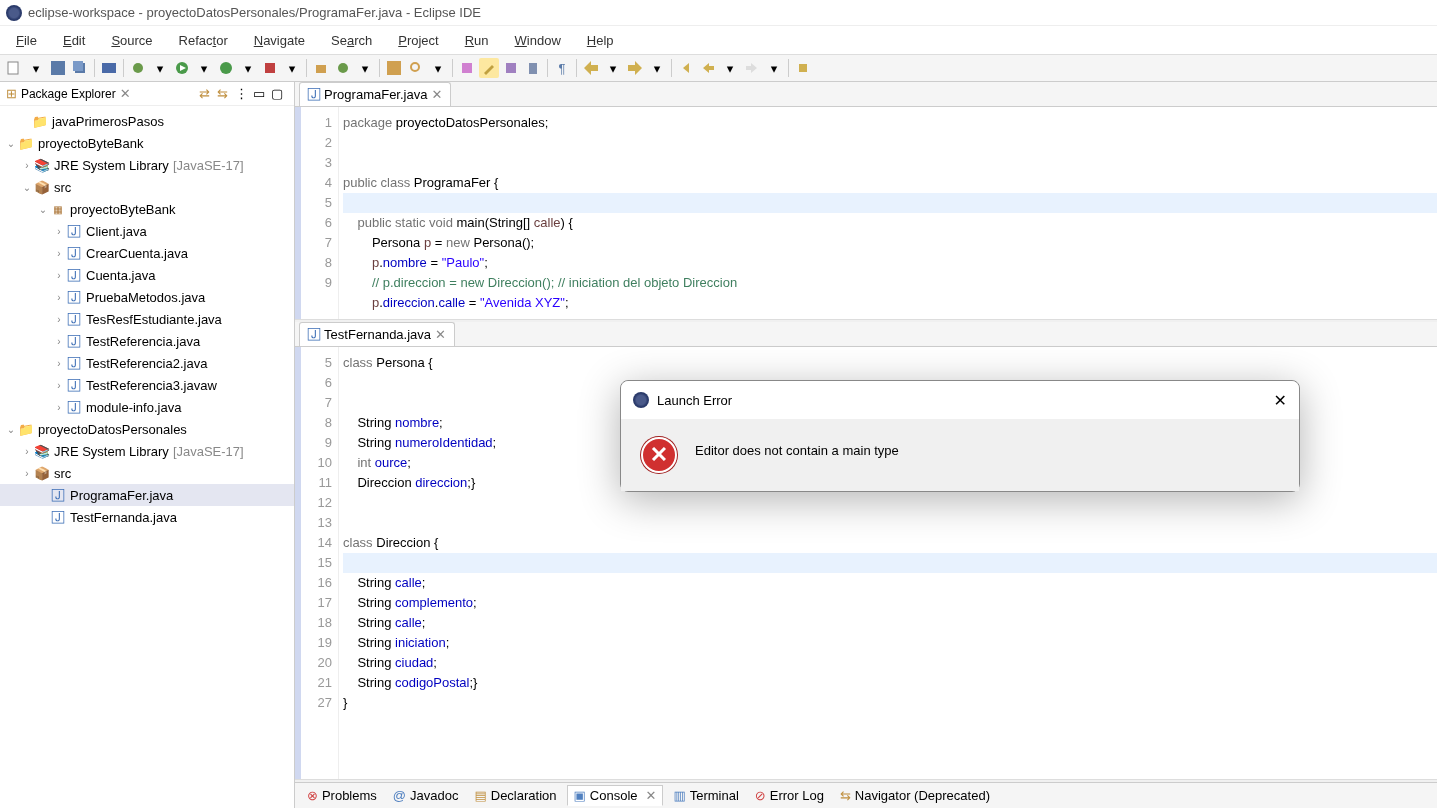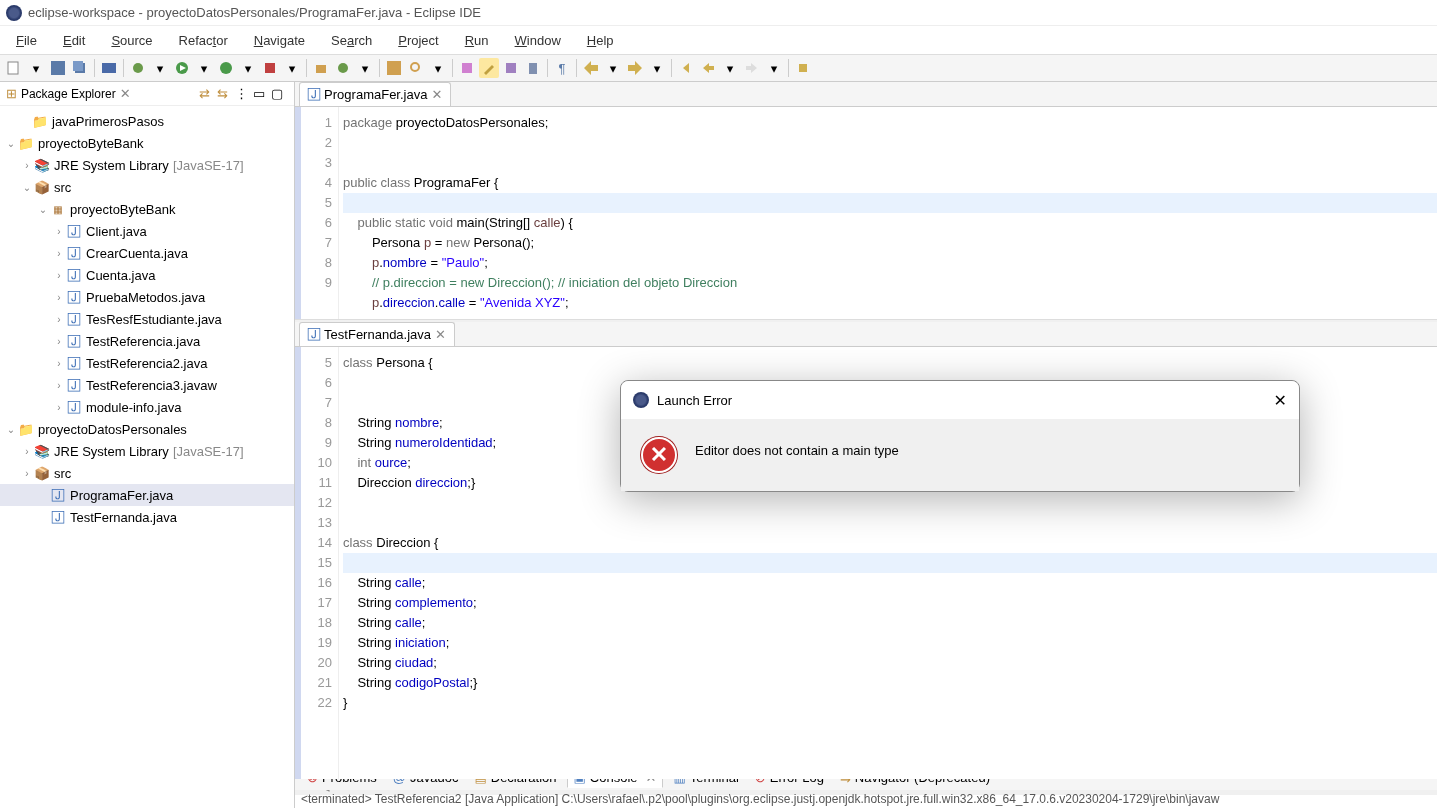--- a/index.html
+++ b/index.html
@@ -389,21 +389,21 @@
             <div>12</div>
             <div>13</div>
             <div>14</div>
             <div>15</div>
             <div>16</div>
             <div>17</div>
             <div>18</div>
             <div>19</div>
             <div>20</div>
             <div>21</div>
-            <div>22</div>
+            <div>27</div>
         </div>
         <div class="code-lines"><span class="kw">class</span><span> Persona {</span>
 <br>
 <span>    String </span><span class="fld">nombre</span><span>;</span>
 <span>    String </span><span class="fld">numeroIdentidad</span><span>;</span>
 <span>    </span><span class="kw">int</span><span> </span><span class="fld">ource</span><span>;</span>
 <span>    Direccion </span><span class="fld">direccion</span><span>;}</span>
 <br>
 <span class="kw">class</span><span> Direccion {</span>
 <span class="hl-line"> </span>
@@ -446,21 +446,20 @@
         </div>
       <div class="btab">
           <span style="color:#d04040">⊘</span>
           <span>Error Log</span>
         </div>
       <div class="btab">
           <span style="color:#c09040">⇆</span>
           <span>Navigator (Deprecated)</span>
         </div>
     </div>
-    <div class="console-line">&lt;terminated&gt; TestReferencia2 [Java Application] C:\Users\rafael\.p2\pool\plugins\org.eclipse.justj.openjdk.hotspot.jre.full.win32.x86_64_17.0.6.v20230204-1729\jre\bin\javaw</div>
   </div>
 </div>
 
 <div class="dialog-overlay">
   <div class="dlg-title">
     <span class="eclipse-icon"></span>
     <span>Launch Error</span>
     <span class="dlg-close">✕</span>
   </div>
   <div class="dlg-body">

